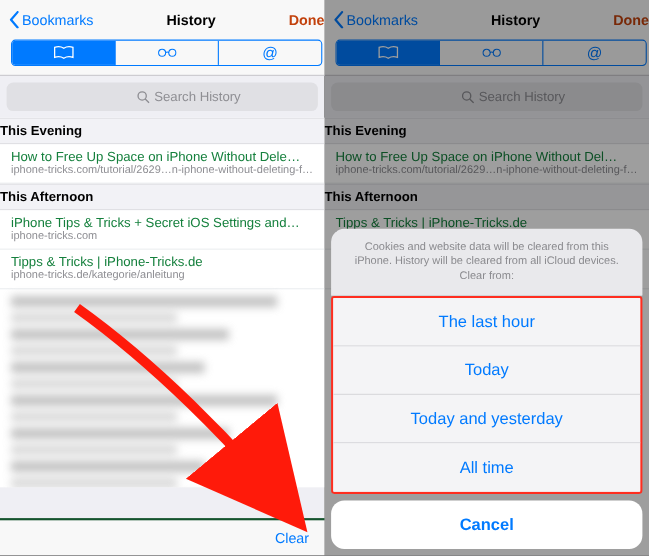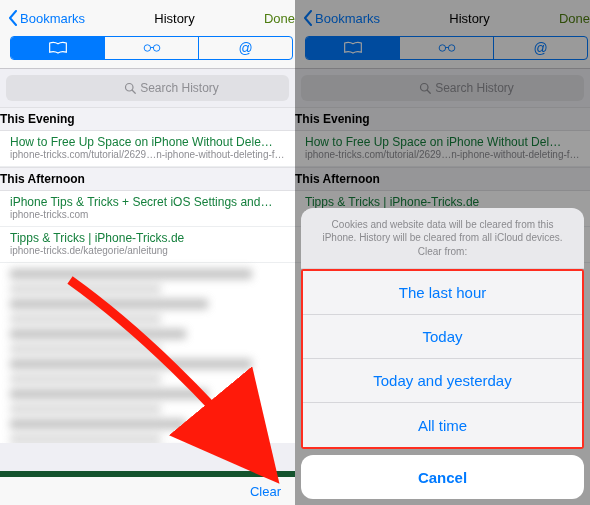--- a/index.html
+++ b/index.html
@@ -4,42 +4,42 @@
 <style>
   * { box-sizing: border-box; margin: 0; padding: 0; font-family: -apple-system, "Helvetica Neue", Helvetica, Arial, sans-serif; }
   body { width: 590px; height: 505px; display: flex; background: #000; overflow: hidden; }
   .screen { width: 295px; height: 505px; background: #efeff4; display: flex; flex-direction: column; position: relative; }
   .screen.right { filter: none; }
   .dim-overlay { position: absolute; inset: 0; background: rgba(0,0,0,0.38); z-index: 5; pointer-events: none; }
   .header { background: #f8f8f8; border-bottom: 1px solid #c8c7cc; padding: 6px 0 6px 8px; z-index:2; position:relative;}
   .header-row1 { display: flex; align-items: center; justify-content: space-between; height: 24px; }
   .back { display: flex; align-items: center; color: #007aff; font-size: 13px; }
   .back svg { width: 10px; height: 16px; margin-right: 2px; }
-  .title { font-weight: 400; font-size: 13px; }
-  .done { color: #4d7c0f; font-weight: 400; font-size: 13px; }
+  .title { font-weight: 700; font-size: 13px; }
+  .done { color: #c2410c; font-weight: 700; font-size: 13px; }
   .seg { display: flex; border: 1px solid #007aff; border-radius: 4px; overflow: hidden; margin: 6px 2px 2px; height: 24px; }
   .seg-item { flex: 1; display: flex; align-items: center; justify-content: center; border-right: 1px solid #007aff; }
   .seg-item:last-child { border-right: none; }
   .seg-item.active { background: #007aff; color: #fff; }
   .seg-item svg { width: 20px; height: 14px; }
   .search { margin: 6px 6px; background: #e0e0e4; border-radius: 6px; height: 26px; display: flex; align-items: center; justify-content: center; color: #8e8e93; font-size: 12px; padding-left: 48px; }
   .search svg { width: 12px; height: 12px; margin-right: 4px; }
   .list { flex: 1; background: #fff; overflow: hidden; }
   .section-h { background: #f2f2f6; padding: 4px 0; font-weight: 600; font-size: 12px; border-bottom: 1px solid #e0e0e4; border-top: 1px solid #e0e0e4;}
   .row { padding: 4px 10px 6px; border-bottom: 1px solid #eceef0; }
   .row .t { font-size: 12px; color: #15803d; white-space: nowrap; overflow: hidden; text-overflow: ellipsis; }
   .row .s { font-size: 10px; color: #8e8e93; white-space: nowrap; overflow: hidden; text-overflow: ellipsis; }
   .blur { filter: blur(4px); opacity: 0.6; }
   .blurblock { padding: 6px 10px; }
   .blurline { height: 10px; background: #9a9a9a; margin-bottom: 6px; border-radius:1px;}
   .blurline.sh { width: 55%; height:8px; background:#b8b8b8;}
   .blurline.w1 { width: 88%; }
   .blurline.w2 { width: 72%; }
   .blurline.w3 { width: 64%; }
-  .footer { background: #f8f8f8; border-top: 6px solid #14532d; height: 34px; display: flex; align-items: center; justify-content: flex-end; padding: 0 14px; font-size: 13px; color: #007aff; z-index:2; position:relative;margin-top:28px;}
+  .footer { background: #f8f8f8; border-top: 2px solid #14532d; height: 34px; display: flex; align-items: center; justify-content: flex-end; padding: 0 14px; font-size: 13px; color: #007aff; z-index:2; position:relative;margin-top:28px;}
   .arrow { position: absolute; pointer-events: none; z-index: 20; }
   
   .sheet-wrap { position: absolute; bottom: 0; left: 0; right: 0; z-index: 10; padding: 6px; }
   .sheet-msg { background: #e9e9ec; border-top-left-radius: 12px; border-top-right-radius: 12px; padding: 10px 14px; text-align: center; color: #8a8a8e; font-size: 10px; line-height: 1.35; border-bottom:1px solid #d6d6da;}
   .sheet-options { border: 2px solid #ff2d1f; border-radius: 3px; background: #eeeef1; }
   .sheet-opt { height: 44px; display: flex; align-items: center; justify-content: center; color: #007aff; font-size: 15px; border-bottom: 1px solid #d6d6da; background:#f4f4f6;}
   .sheet-opt:last-child { border-bottom: none; }
   .sheet-cancel { margin-top: 6px; background: #fff; border-radius: 12px; height: 44px; display: flex; align-items: center; justify-content: center; color: #007aff; font-weight: 600; font-size: 15px; }
 </style>
 </head>

